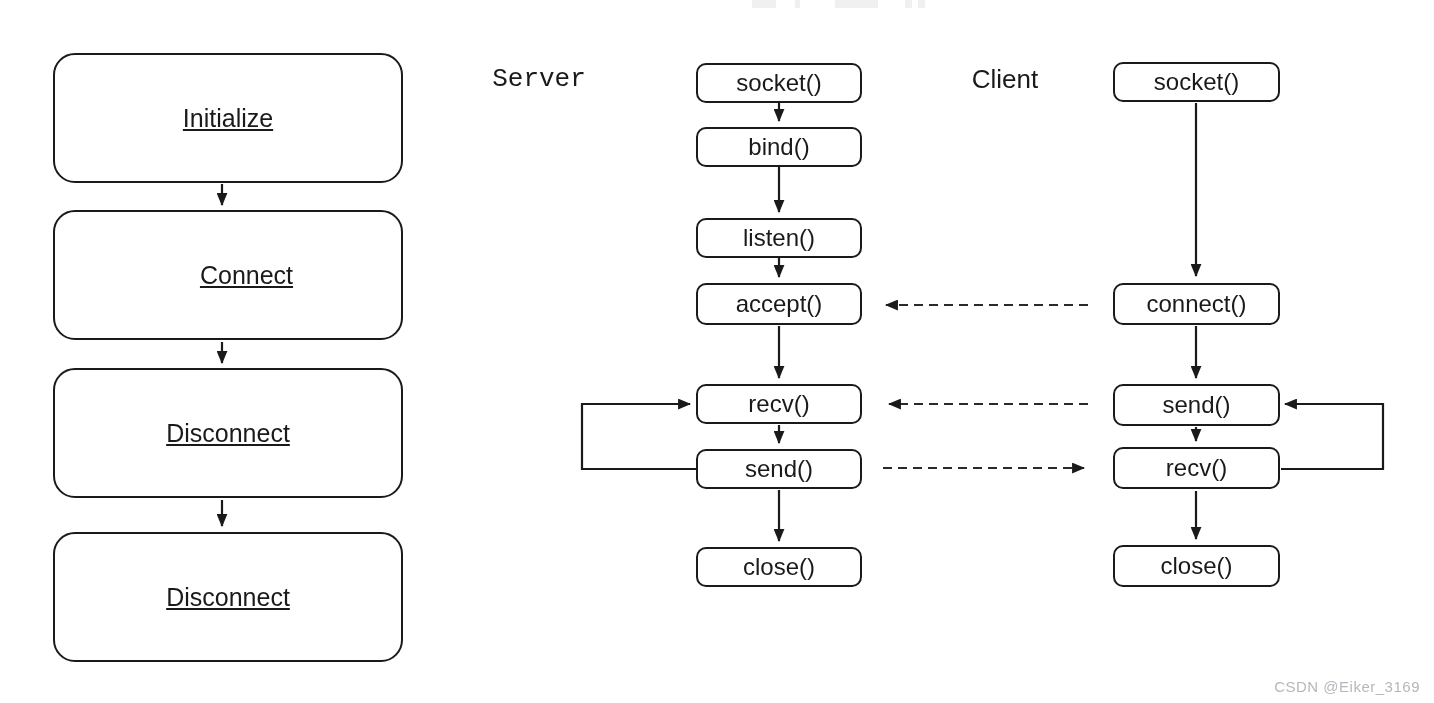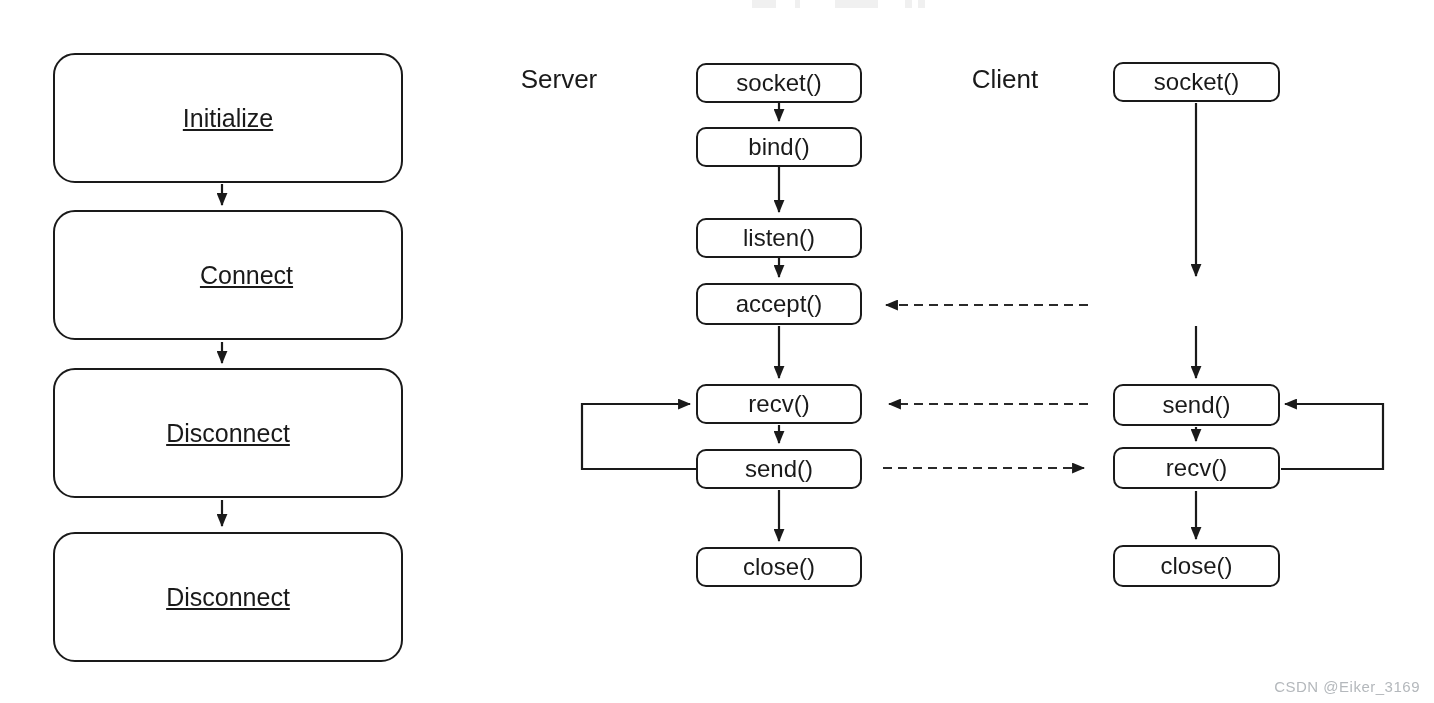--- a/index.html
+++ b/index.html
@@ -121,31 +121,32 @@
       <line x1="1088" y1="404" x2="889" y2="404" marker-end="url(#ah)"></line>
       <line x1="883" y1="468" x2="1084" y2="468" marker-end="url(#ah)"></line>
     </g>
   </svg>
 
   <div class="stage-box" style="top:53px;">Initialize</div>
   <div class="stage-box" style="top:210px;padding-left:37px;">Connect</div>
   <div class="stage-box" style="top:368px;">Disconnect</div>
   <div class="stage-box" style="top:532px;">Disconnect</div>
 
-  <div class="col-label" style="left:504px;top:64px;">Server</div>
+  <div class="col-label" style="left:484px;top:64px;font-family:Liberation Mono, monospace;">Server</div>
   <div class="col-label" style="left:950px;top:64px;">Client</div>
 
   <div class="step-box server-step" style="top:63px;">socket()</div>
   <div class="step-box server-step" style="top:218px;">listen()</div>
   <div class="step-box server-step" style="top:127px;">bind()</div>
   <div class="step-box server-step" style="top:283px;height:42px;text-align:right;">accept()</div>
   <div class="step-box server-step" style="top:384px;">recv()</div>
   <div class="step-box server-step" style="top:449px;">send()</div>
   <div class="step-box server-step" style="top:547px;">close()</div>
 
   <div class="step-box client-step" style="top:62px;height:40px;">socket()</div>
+  <div class="step-box client-step" style="top:283px;">connect()</div>
   <div class="step-box client-step" style="top:384px;">send()</div>
   <div class="step-box client-step" style="top:447px;">recv()</div>
   <div class="step-box client-step" style="top:545px;">close()</div>
 
   <div class="watermark">CSDN @Eiker_3169</div>
 
 </div>
 
 </body></html>

